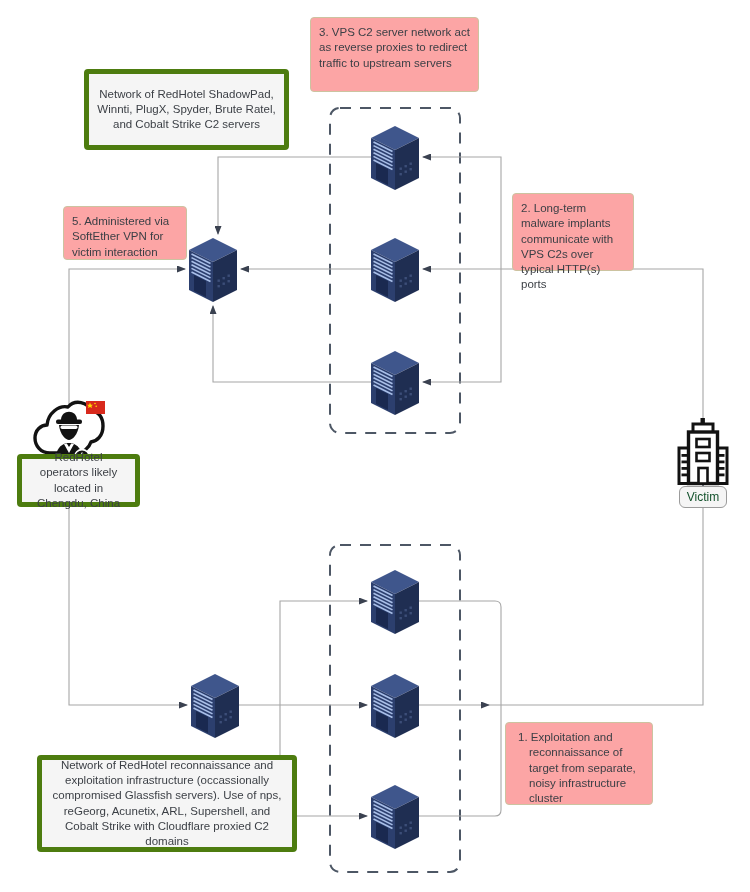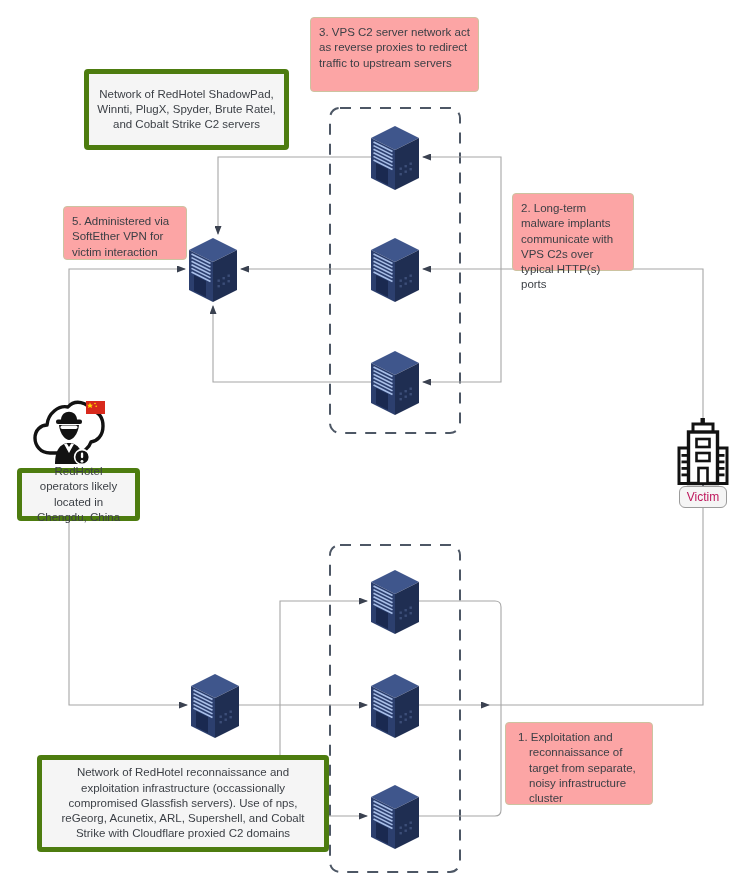--- a/index.html
+++ b/index.html
@@ -14,21 +14,21 @@
     padding:7px 8px;border-radius:4px;white-space:normal;
   }
   .note--yellow{background:#fca5a5;border:1px solid #ccc3a0;}
   .note--gray{
     background:#f5f5f5;border:5px solid #4d7c0f;
     display:flex;align-items:center;justify-content:center;text-align:center;
   }
   .note--hang{text-indent:-11px;padding-left:23px;}
   .victim-label{
     position:absolute;box-sizing:border-box;background:#f5f5f5;border:1px solid #9b9b9b;
-    border-radius:6px;font-size:12px;color:#be185d;text-align:center;
+    border-radius:6px;font-size:12px;color:#14532d;text-align:center;
     display:flex;align-items:center;justify-content:center;
   }
 </style>
 </head>
 <body>
 
 <div class="canvas">
 
   <svg class="layer" viewBox="0 0 750 892">
     <defs>
@@ -153,27 +153,27 @@
   <div class="note note--yellow" style="left:310px;top:17px;width:169px;height:75px;">3. VPS C2 server network act as reverse proxies to redirect traffic to upstream servers</div>
 
   <div class="note note--gray" style="left:84px;top:69px;width:205px;height:81px;">
     <span>Network of RedHotel ShadowPad, Winnti, PlugX, Spyder, Brute Ratel, and Cobalt Strike C2 servers</span>
   </div>
 
   <div class="note note--yellow" style="left:63px;top:206px;width:124px;height:54px;">5. Administered via SoftEther VPN for victim interaction</div>
 
   <div class="note note--yellow" style="left:512px;top:193px;width:122px;height:78px;">2. Long-term malware implants communicate with VPS C2s over typical HTTP(s) ports</div>
 
-  <div class="note note--gray" style="left:17px;top:468px;width:123px;height:53px;">
+  <div class="note note--gray" style="left:17px;top:454px;width:123px;height:53px;">
     <span>RedHotel operators likely located in Chengdu, China</span>
   </div>
 
   <div class="victim-label" style="left:679px;top:486px;width:48px;height:22px;">
     <span>Victim</span>
   </div>
 
-  <div class="note note--gray" style="left:37px;top:755px;width:292px;height:97px;">
+  <div class="note note--gray" style="left:37px;top:755px;width:260px;height:97px;">
     <span>Network of RedHotel reconnaissance and exploitation infrastructure (occassionally compromised Glassfish servers). Use of nps, reGeorg, Acunetix, ARL, Supershell, and Cobalt Strike with Cloudflare proxied C2 domains</span>
   </div>
 
   <div class="note note--yellow note--hang" style="left:505px;top:722px;width:148px;height:83px;">1. Exploitation and reconnaissance of target from separate, noisy infrastructure cluster</div>
 
 </div>
 
 </body></html>

